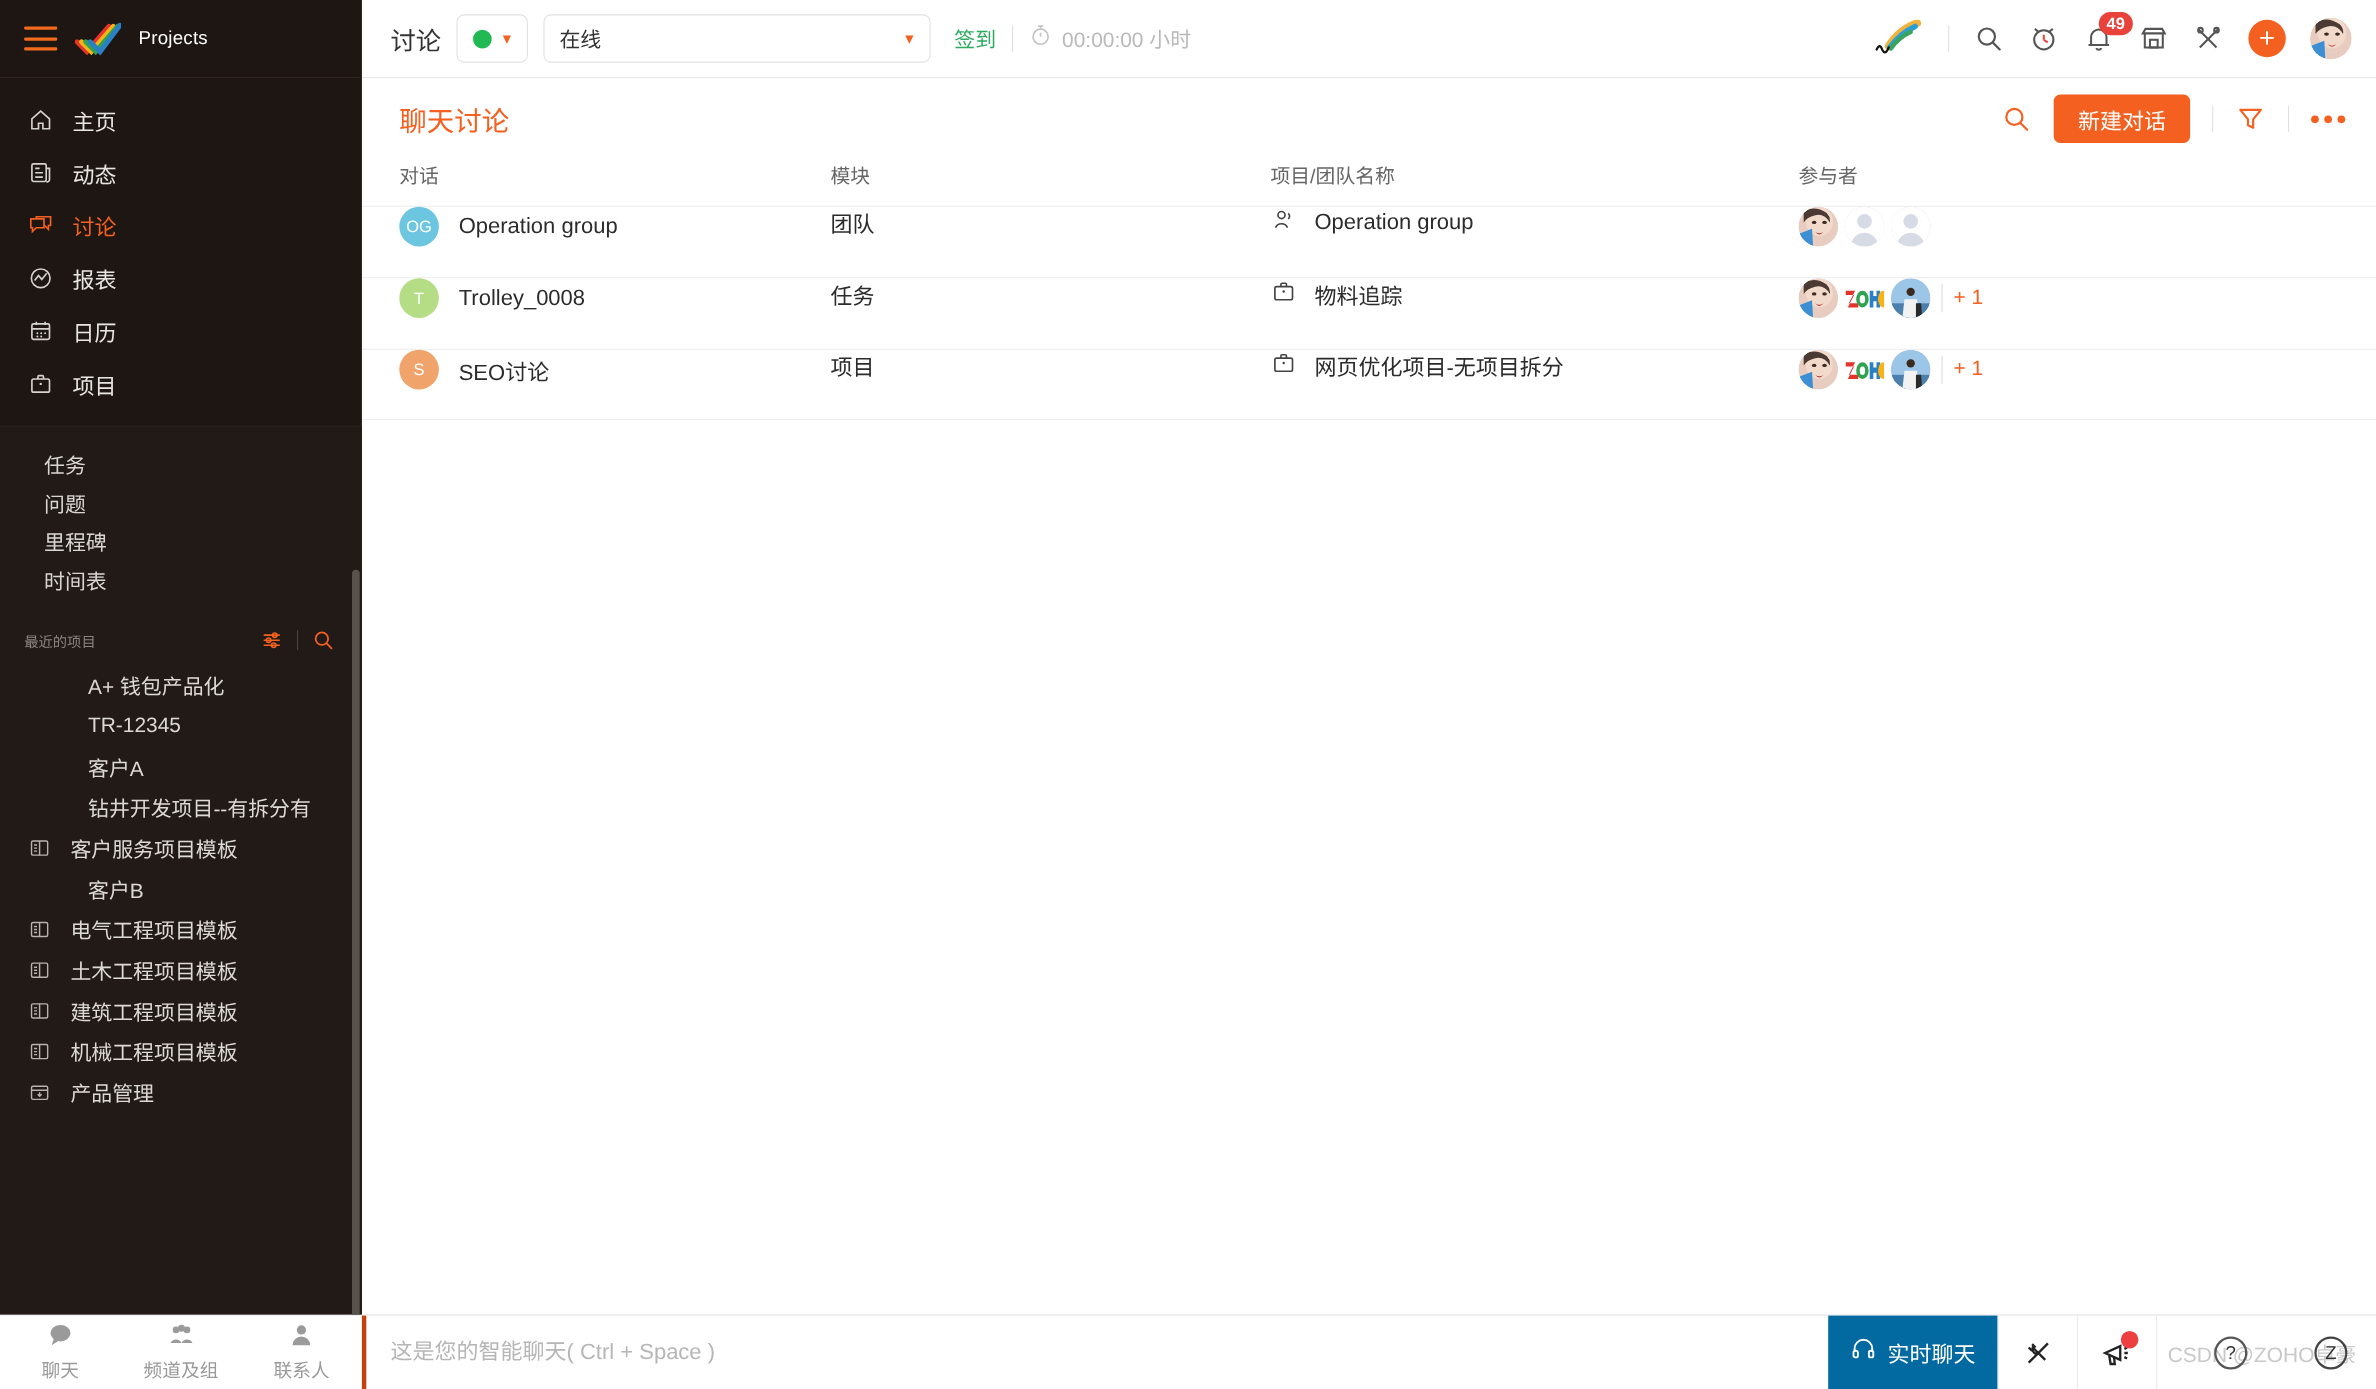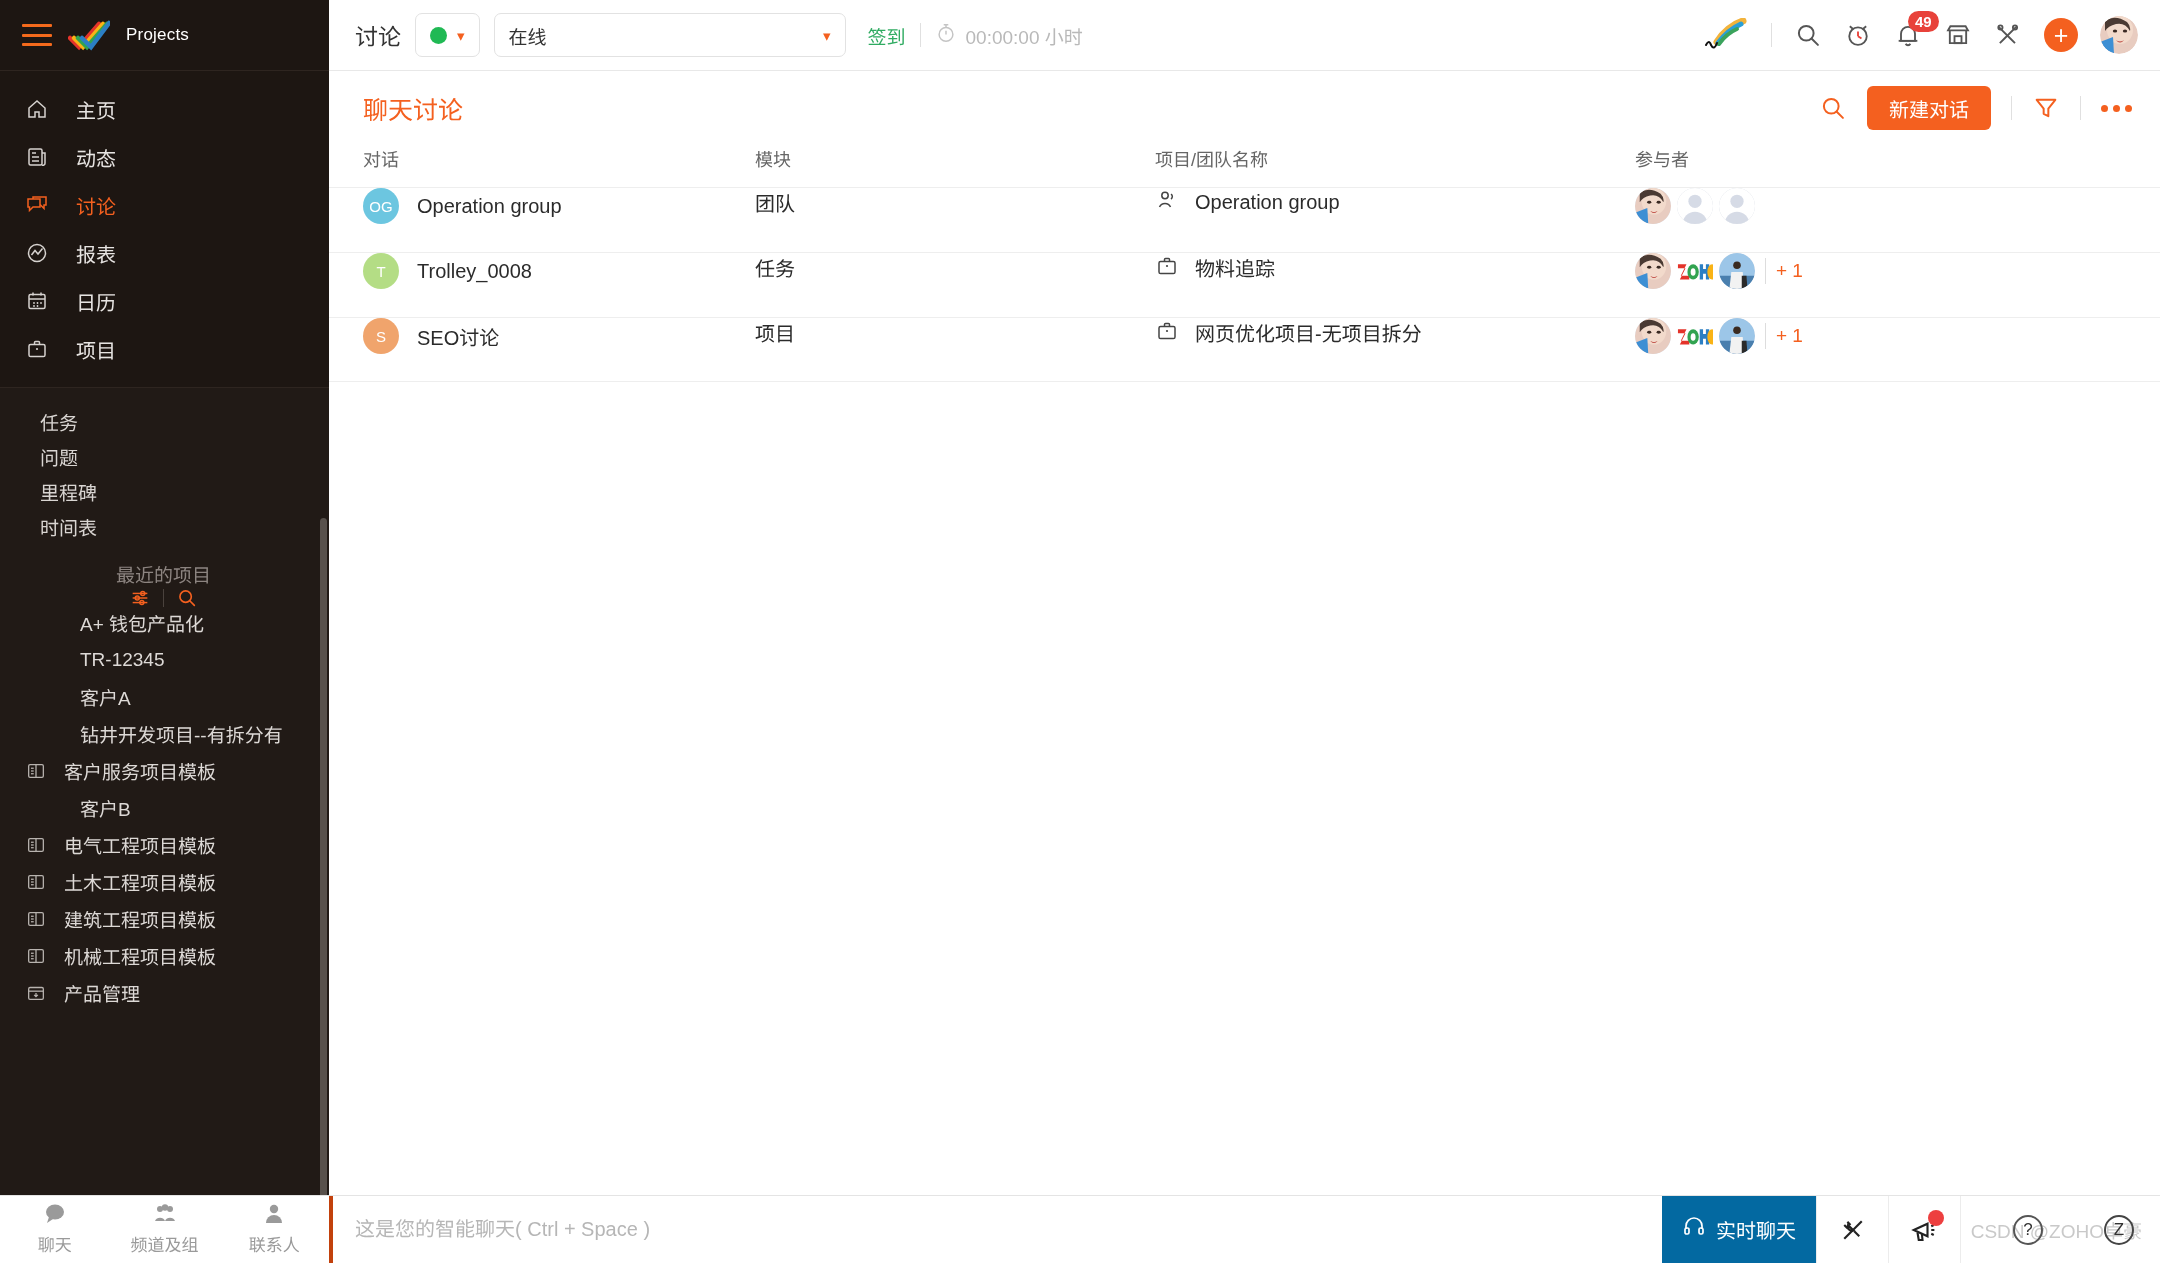--- a/index.html
+++ b/index.html
@@ -21,40 +21,40 @@
     padding-left: 22px; border-bottom: 1px solid #2e2520; flex: 0 0 71px;
   }
   .hamburger { width: 30px; height: 22px; display: flex; flex-direction: column;
     justify-content: space-between; cursor: pointer; }
   .hamburger i { display: block; height: 3px; background: #f56a1c; border-radius: 1px; }
   .logo-mark { width: 42px; height: 32px; position: relative; }
   .brand-title { color: #ffffff; font-size: 17px; font-weight: 400; letter-spacing: .2px; }
 
   .sb-nav { padding-top: 14px; flex: 0 0 auto; }
   .nav-item {
-    display: flex; align-items: center; gap: 26px; height: 48px;
+    display: flex; align-items: center; gap: 16px; height: 48px;
     padding-left: 24px; color: #e7e4e2; font-size: 20px; cursor: pointer;
   }
   .nav-item .ic { width: 26px; height: 26px; display: flex; align-items: center;
     justify-content: center; flex: 0 0 26px; }
   .nav-item.active { color: #f4601f; }
   .nav-item.active .ic svg { stroke: #f4601f; }
   .nav-item .ic svg { stroke: #d6d2cf; fill: none; stroke-width: 1.5; }
 
   .sb-divider { height: 1px; background: #2e2520; margin-top: 14px; }
 
   .sb-scroll { flex: 1 1 auto; overflow: hidden; position: relative;
     background: #211a16; padding-top: 16px; }
   .sub-item {
     height: 35px; display: flex; align-items: center; gap: 16px;
     padding-left: 40px; color: #d9d5d2; font-size: 19px; cursor: pointer;
   }
   .recent-head {
     display: flex; align-items: center; height: 44px; margin-top: 16px;
-    padding: 0 24px 0 22px; color: #8c8480; font-size: 19px; flex-direction: column;
+    padding: 0 24px 0 22px; color: #8c8480; font-size: 13px;
   }
   .recent-head .sp { flex: 1; }
   .recent-head .hicons { display: flex; align-items: center; gap: 12px; }
   .recent-head .hicons .vr { width: 1px; height: 18px; background: #4a423d; }
   .proj-item {
     height: 37px; display: flex; align-items: center; gap: 16px;
     padding-left: 24px; color: #ddd9d6; font-size: 19px; cursor: pointer;
     white-space: nowrap; overflow: hidden;
   }
   .proj-item .ic { width: 24px; height: 24px; flex: 0 0 24px; display:flex;

